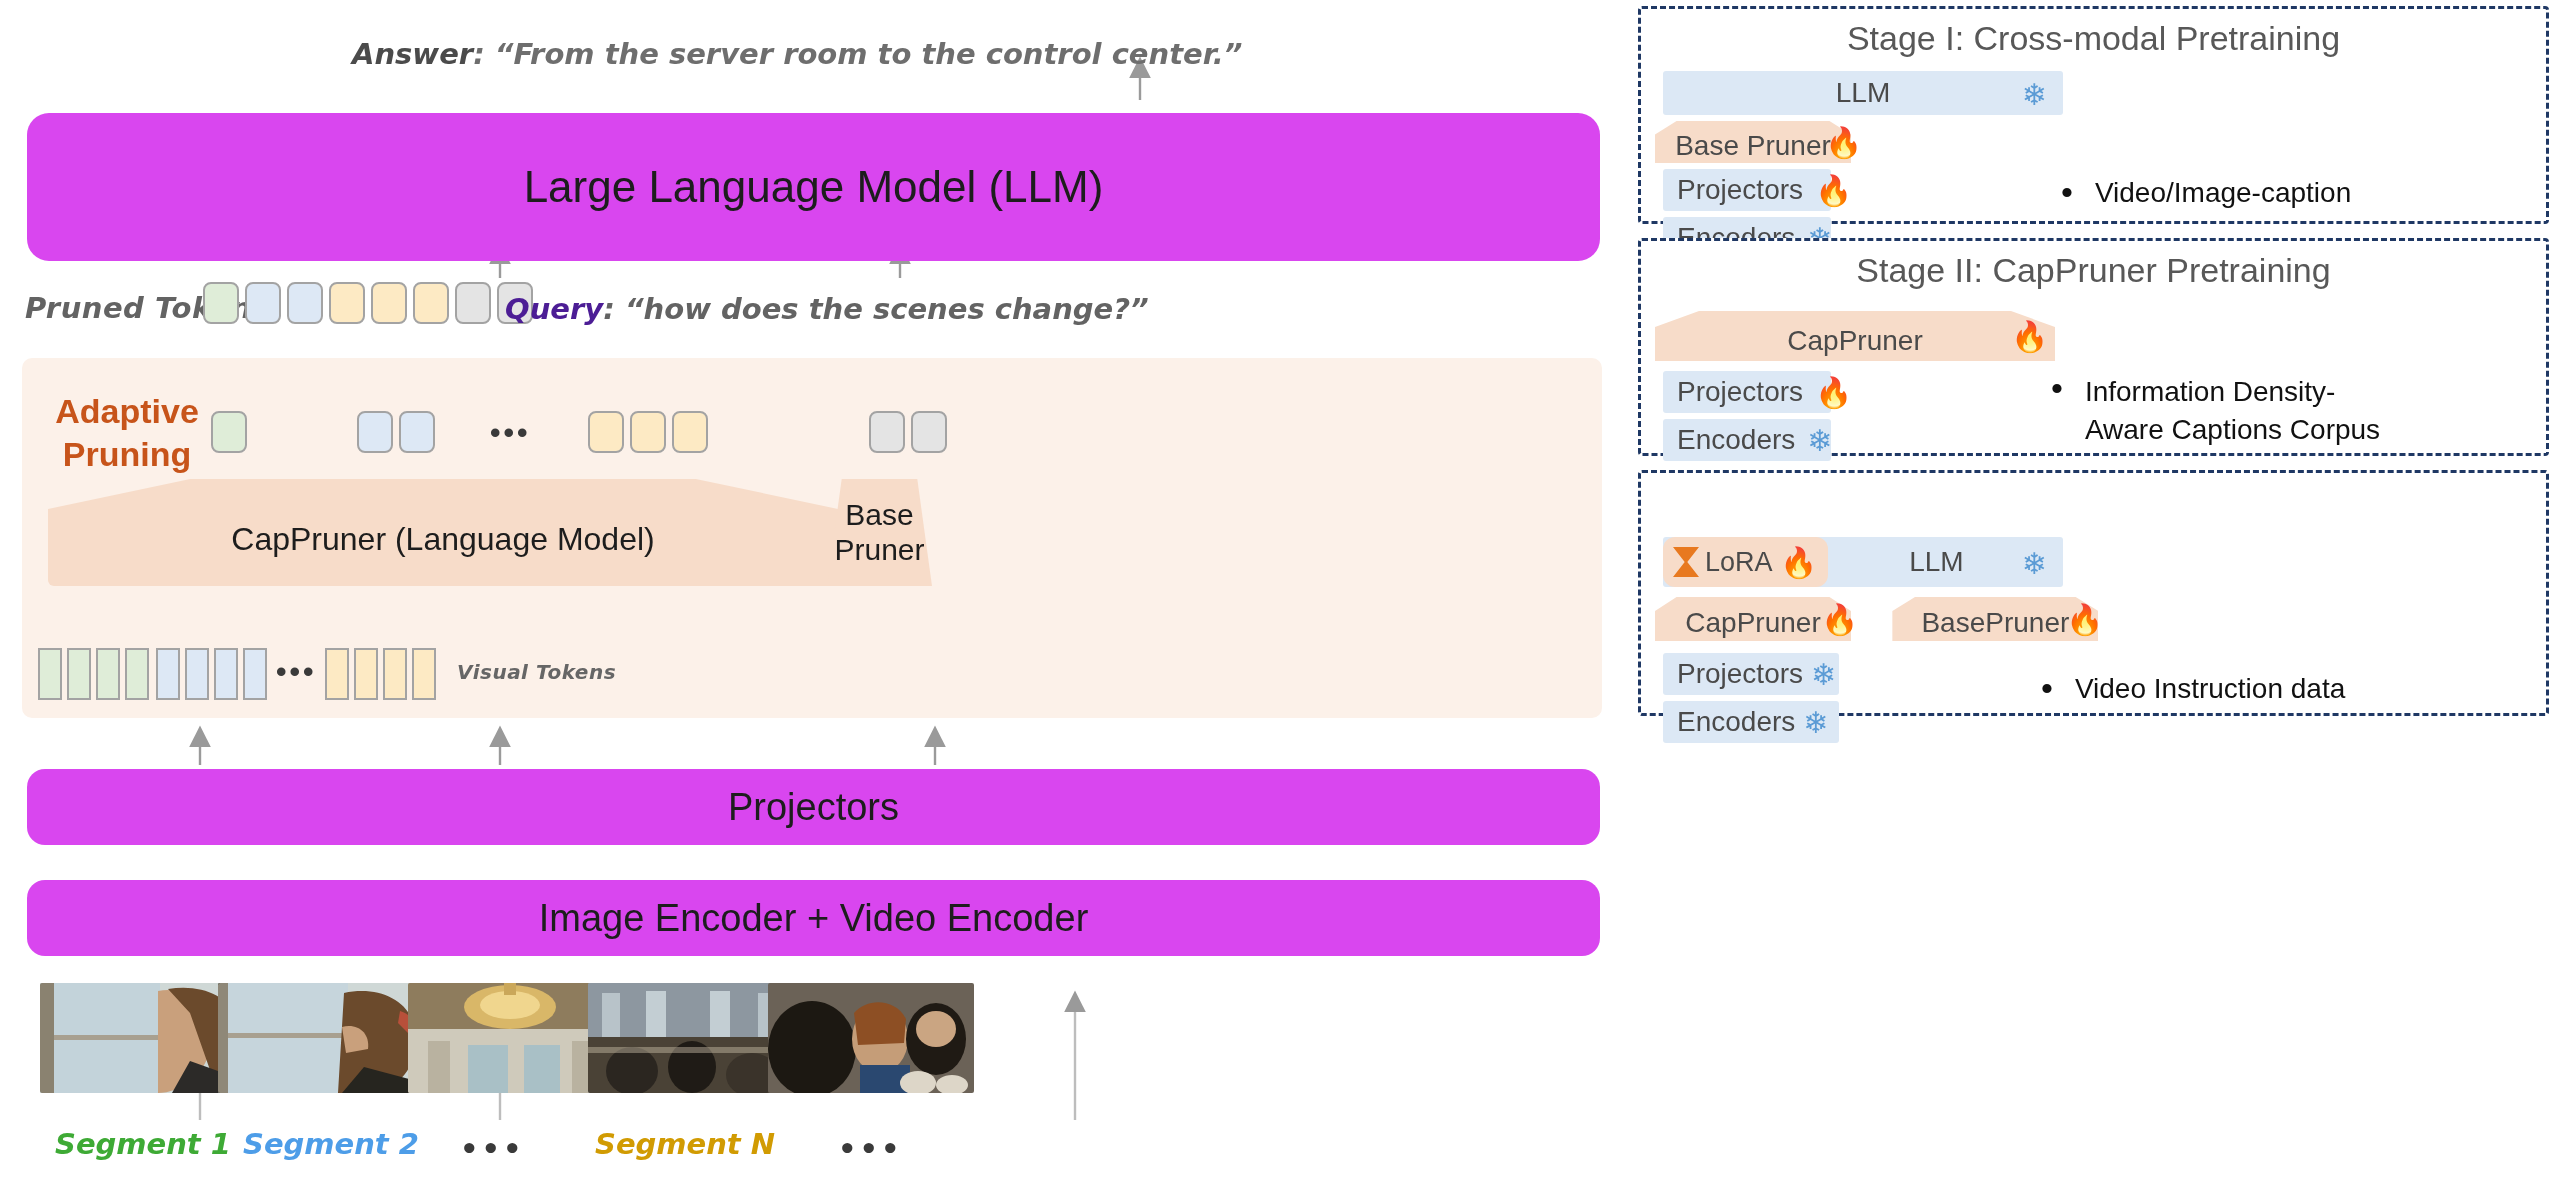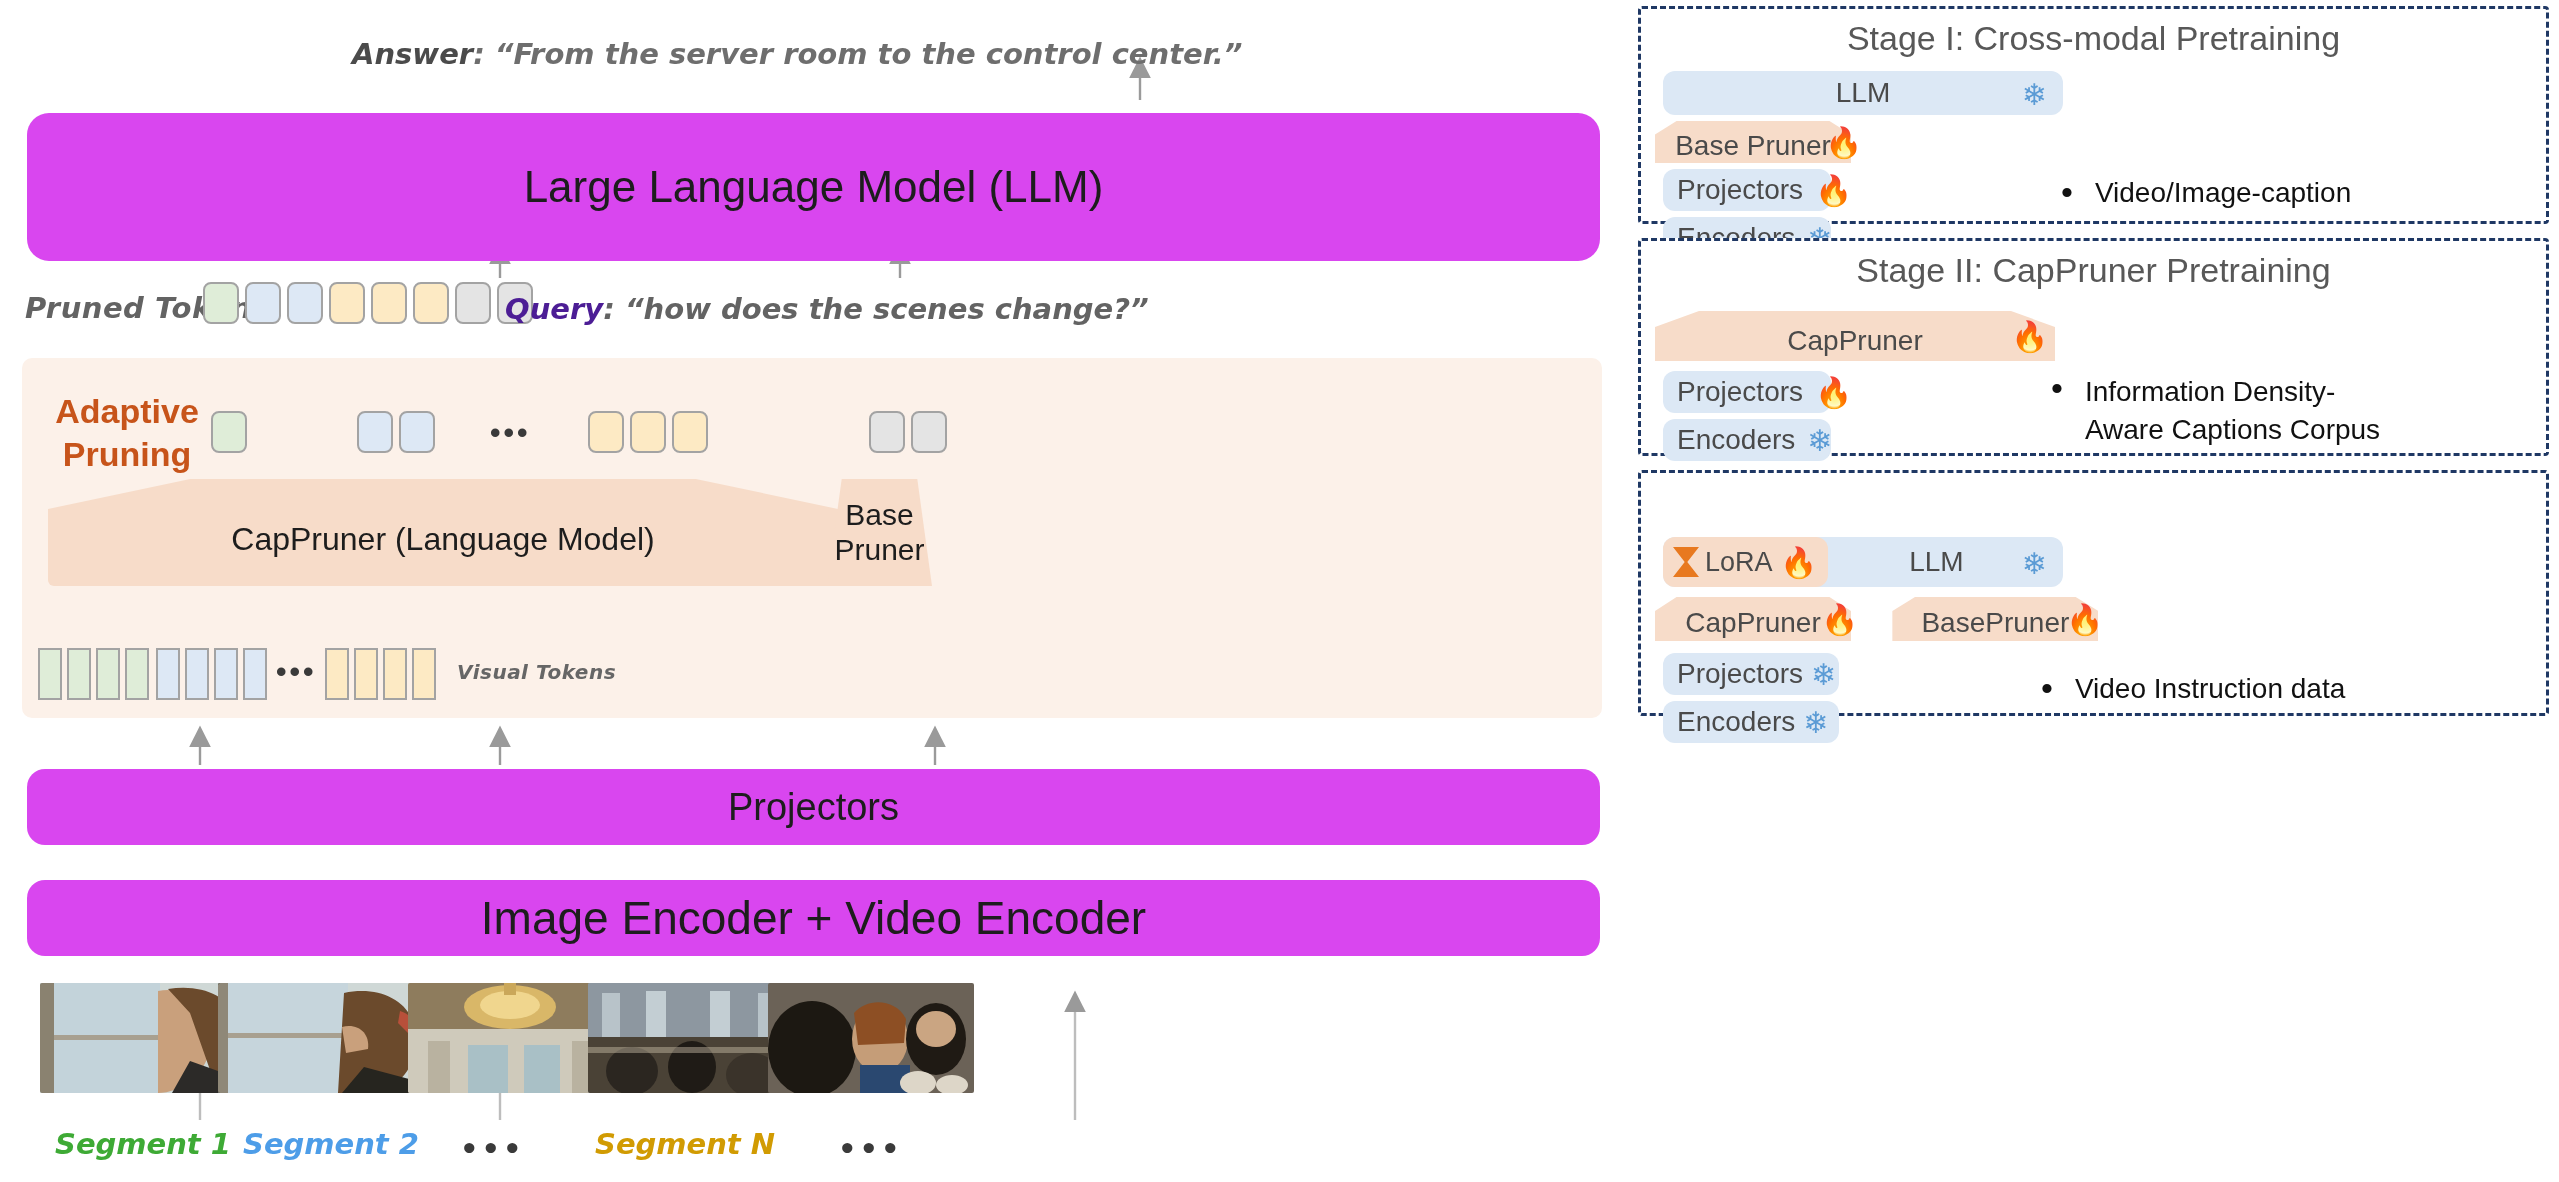--- a/index.html
+++ b/index.html
@@ -76,21 +76,21 @@
   .vtok.b{background:#dde8f5;}
   .vtok.y{background:#fdeac4;}
   #vt-1{left:38px;top:648px;}
   #vt-2{left:156px;top:648px;}
   #vt-dots{left:276px;top:655px;font-size:30px;color:#3a3a3a;letter-spacing:3px;font-weight:bold;}
   #vt-3{left:325px;top:648px;}
   #vt-label{left:457px;top:660px;font-size:20px;font-style:italic;font-weight:bold;color:#666;
       font-family:"DejaVu Sans",sans-serif;letter-spacing:.5px;}
 
   #projectors-box{left:27px;top:769px;width:1573px;height:76px;font-size:38px;border-radius:18px;}
-  #encoders-box{left:27px;top:880px;width:1573px;height:76px;font-size:46px;border-radius:18px;}
+  #encoders-box{left:27px;top:880px;width:1573px;height:76px;font-size:38px;border-radius:18px;}
 
   
   .thumb{width:206px;height:110px;overflow:hidden;border-radius:2px;}
   .thumb svg{display:block;}
   #th1{left:40px;top:983px;}
   #th2{left:218px;top:983px;}
   #th3{left:408px;top:983px;}
   #th4{left:588px;top:983px;}
   #th5{left:768px;top:983px;}
 
@@ -108,21 +108,21 @@
   }
   #stage1{left:1638px;top:6px;width:905px;height:212px;}
   #stage2{left:1638px;top:238px;width:905px;height:212px;}
   #stage3{left:1638px;top:470px;width:905px;height:240px;}
 
   .stage-title{text-align:center;font-size:34px;color:#585858;margin-top:10px;}
 
   .row{position:absolute;display:flex;align-items:center;}
 
   .bar{
-    background:#dce8f5;border-radius:12px;display:flex;align-items:center;
+    background:#dce8f5;border-radius:3px;display:flex;align-items:center;
     font-size:28px;color:#4a4a4a;box-sizing:border-box;position:relative;
   }
   .bar.center{justify-content:center;}
   .bar.pad{padding:0 14px;}
 
   .trap{
     background:#f7dcc9;display:flex;align-items:center;justify-content:center;
     font-size:28px;color:#4a4a4a;position:relative;box-sizing:border-box;
     clip-path:polygon(0% 32%, 11% 0%, 89% 0%, 100% 32%, 100% 100%, 0% 100%);
   }

